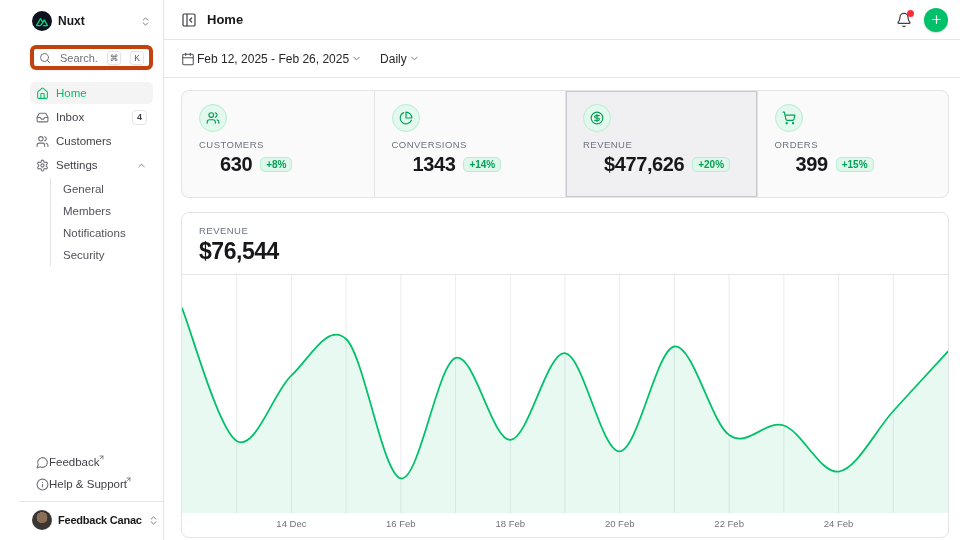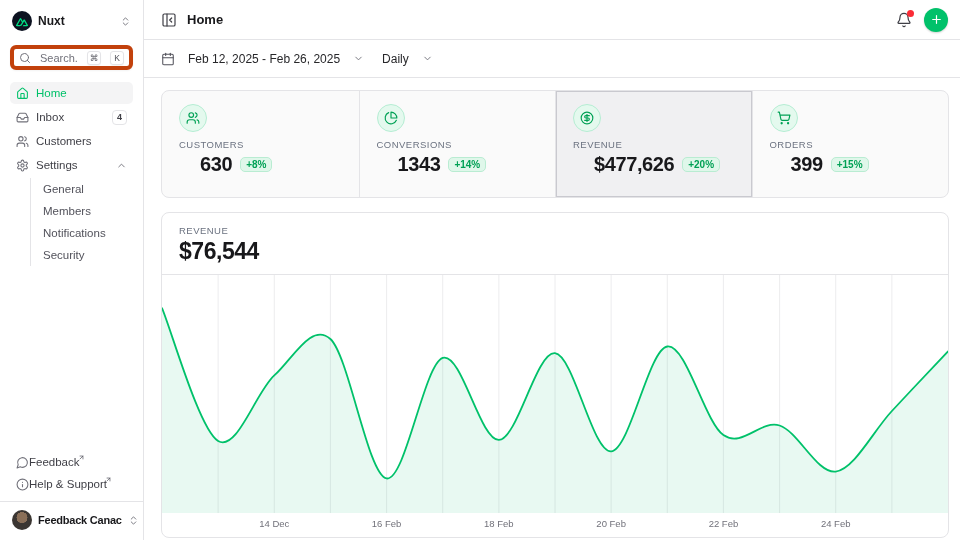--- a/index.html
+++ b/index.html
@@ -2,21 +2,21 @@
 <html><head>
 <meta charset="utf-8">
 <style>
   * { margin:0; padding:0; box-sizing:border-box; }
   html,body { width:960px; height:540px; }
   body {
     font-family:"Liberation Sans","DejaVu Sans",sans-serif;
     color:#18181b; background:#fff; overflow:hidden; font-size:12px;
   }
   svg { display:block; }
-  .app { display:flex; width:960px; height:540px; }
+  .app { display:flex; width:960px; height:540px;padding-left:20px; }
 
   
   aside { width:144px; flex:0 0 144px; border-right:1px solid #e4e4e7; display:flex; flex-direction:column; padding:10px 10px 8px; background:#fff; }
   .ws-row { display:flex; align-items:center; gap:6px; padding:0 2px; height:22px; cursor:pointer; }
   .ws-logo { width:20px; height:20px; border-radius:50%; background:#0c1220; display:flex; align-items:center; justify-content:center; flex:0 0 20px; }
   .ws-name { font-size:12px; font-weight:700; flex:1; }
   .muted-ic { color:#71717a; }
   .search-box { margin-top:13px; height:25px; border:4px solid #c2410c; border-radius:6px; display:flex; align-items:center; gap:9px; padding:0 5px; box-shadow:0 1px 2px rgba(0,0,0,.05); cursor:text; background:#fff; }
   .search-ph { flex:1; font-size:11px; color:#71717a; white-space:nowrap; overflow:hidden; }
   kbd { font-size:8.5px; color:#52525b; background:#fff; border:1px solid #e4e4e7; border-radius:3px; padding:1px 0; min-width:14px; text-align:center; font-family:inherit; box-shadow:0 1px 1px rgba(0,0,0,.04); }
@@ -42,21 +42,21 @@
   
   main { flex:1; display:flex; flex-direction:column; min-width:0; }
   .topbar { height:40px; flex:0 0 40px; border-bottom:1px solid #e4e4e7; display:flex; align-items:center; padding:0 12px 0 17px; gap:10px; }
   .icon-btn { background:none; border:none; color:#3f3f46; display:flex; align-items:center; cursor:pointer; padding:0; }
   .page-title { font-size:13px; font-weight:700; }
   .topbar-right { margin-left:auto; display:flex; align-items:center; gap:12px; }
   .bell-wrap { position:relative; }
   .bell-dot { position:absolute; top:-2px; right:-2px; width:7px; height:7px; border-radius:50%; background:#fb2c36; }
   .add-btn { width:24px; height:24px; border-radius:50%; background:#00c16a; border:none; color:#fff; display:flex; align-items:center; justify-content:center; cursor:pointer; box-shadow:0 1px 2px rgba(0,0,0,.18); }
   .toolbar { height:38px; flex:0 0 38px; border-bottom:1px solid #e4e4e7; display:flex; align-items:center; gap:18px; padding:0 17px; }
-  .tool-btn { display:flex; align-items:center; gap:13px; font-size:12px; color:#27272a; font-weight:500; background:none; border:none; cursor:pointer; font-family:inherit; }
+  .tool-btn { display:flex; align-items:center; gap:2px; font-size:12px; color:#27272a; font-weight:500; background:none; border:none; cursor:pointer; font-family:inherit; }
   .tool-btn .n-ic { color:#52525b; display:flex; }
   .tool-btn .chev { color:#71717a; display:flex; }
   .content { flex:1; padding:12px 11px 0 17px; min-height:0; }
 
   
   .stats { display:grid; grid-template-columns:repeat(4,1fr); border:1px solid #e4e4e7; border-radius:8px; background:#fafafa; overflow:hidden; height:108px; }
   .stat-card { padding:13px 17px; cursor:pointer; }
   .stat-card + .stat-card { border-left:1px solid #e4e4e7; }
   .stat-card.selected { background:#f0f0f2; box-shadow:inset 0 0 0 1px #c9c9cf; }
   .stat-icon { width:28px; height:28px; border-radius:50%; background:#e4f9ee; border:1px solid #b5edd3; color:#00a155; display:flex; align-items:center; justify-content:center; }

